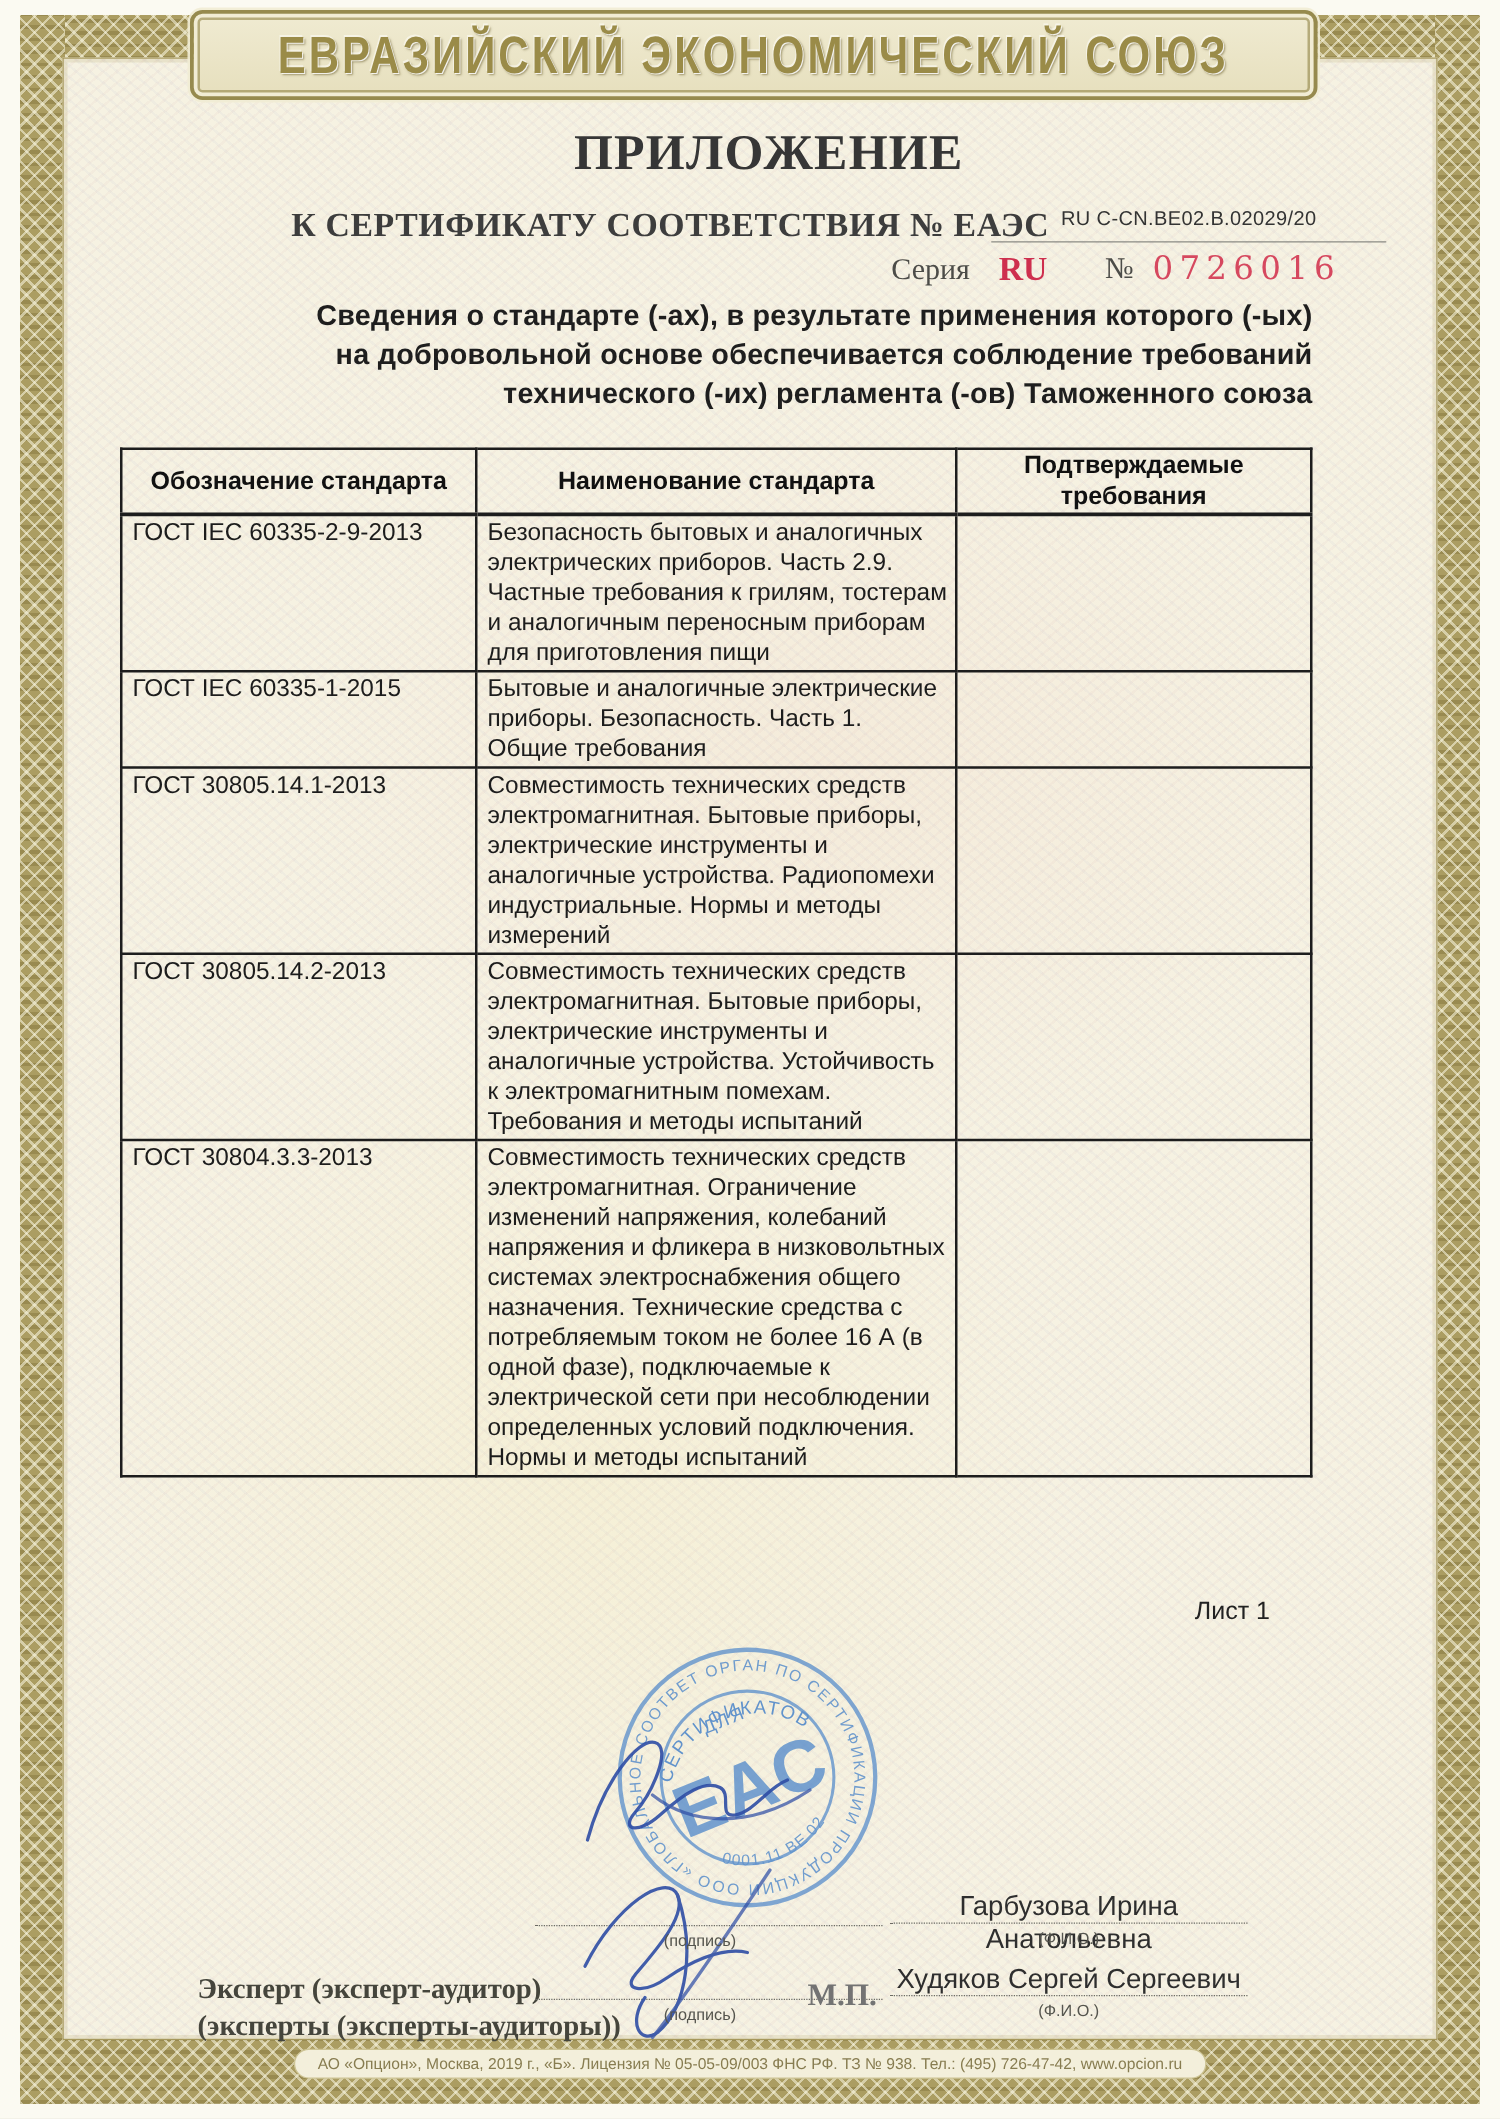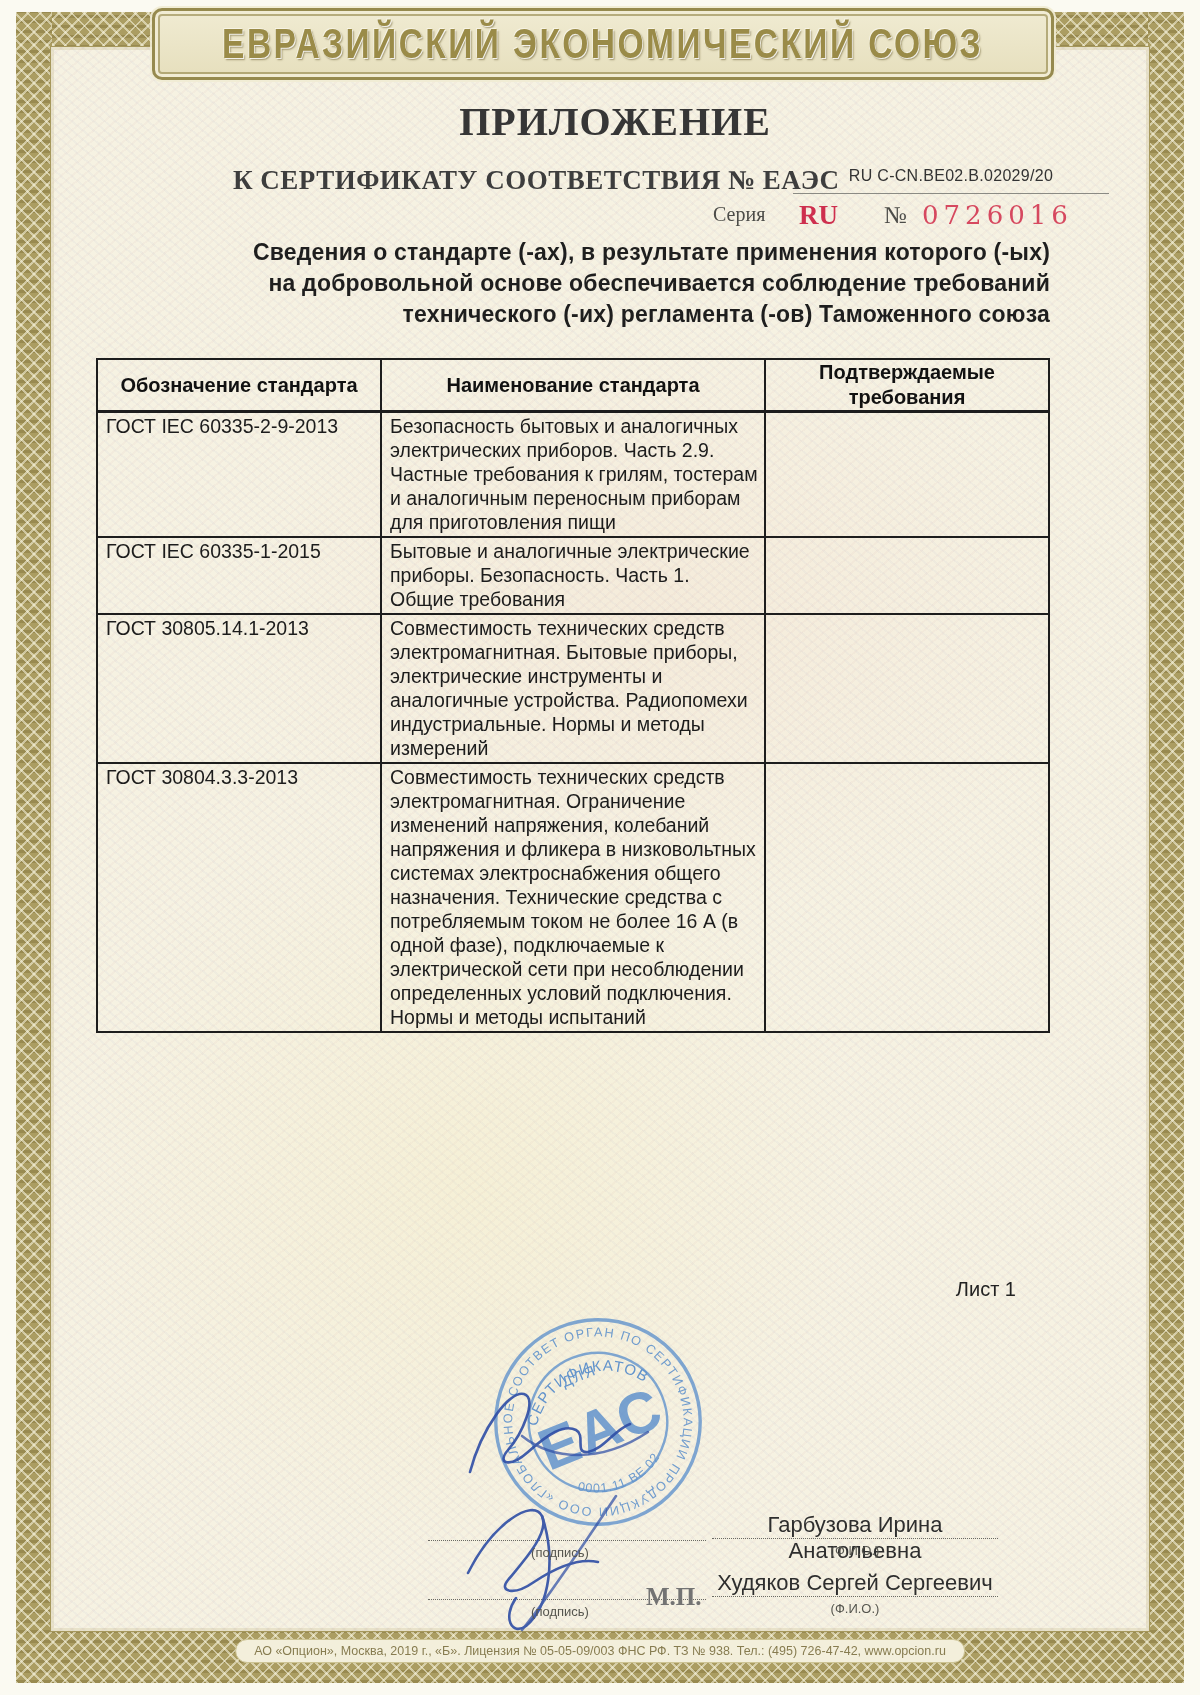--- a/index.html
+++ b/index.html
@@ -35,21 +35,21 @@
     color:#9a8b48;transform:scaleX(.8);
     text-shadow:1px 1px 0 rgba(255,255,255,.85), -1px -1px 0 rgba(255,255,255,.5), 2px 2px 2px rgba(100,88,40,.55);}
   
   .doc-title{position:absolute;left:30px;top:98px;width:1170px;text-align:center;
     font-family:"Liberation Serif",serif;font-weight:700;font-size:40px;letter-spacing:1px;color:#363636;}
   .cert-label{position:absolute;left:233px;top:165px;font-family:"Liberation Serif",serif;
     font-weight:700;font-size:27px;color:#3d3d3d;letter-spacing:.5px;white-space:nowrap;}
   .cert-number{position:absolute;left:793px;top:167px;width:316px;text-align:center;
     font-size:16px;color:#333;border-bottom:1.5px solid #8b8b84;padding-bottom:8px;letter-spacing:.3px;}
   .series-label{position:absolute;left:713px;top:203px;font-family:"Liberation Serif",serif;
-    font-size:20px;color:#4c4c48;}
+    font-size:24px;color:#4c4c48;}
   .series-value{position:absolute;left:799px;top:200px;font-family:"Liberation Serif",serif;
     font-weight:700;font-size:27px;color:#ce2f4e;}
   .number-sign{position:absolute;left:884px;top:202px;font-family:"Liberation Serif",serif;
     font-size:24px;color:#4c4c48;}
   .blank-number{position:absolute;left:922px;top:200px;font-family:"DejaVu Serif",serif;
     font-size:26px;letter-spacing:5px;color:#d6485f;}
   .intro{position:absolute;left:150px;top:237px;width:900px;text-align:right;
     font-weight:700;font-size:23px;line-height:31px;color:#1e1e1e;letter-spacing:.2px;}
   
   table.standards{position:absolute;left:64px;top:358px;width:952px;border-collapse:collapse;
@@ -141,20 +141,25 @@
           <td></td>
         </tr>
         <tr>
           <td>ГОСТ IEC 60335-1-2015</td>
           <td>Бытовые и аналогичные электрические приборы. Безопасность. Часть 1. Общие требования</td>
           <td></td>
         </tr>
         <tr>
           <td>ГОСТ 30805.14.1-2013</td>
           <td>Совместимость технических средств электромагнитная. Бытовые приборы, электрические инструменты и аналогичные устройства. Радиопомехи индустриальные. Нормы и методы измерений</td>
+          <td></td>
+        </tr>
+        <tr>
+          <td>ГОСТ 30805.14.2-2013</td>
+          <td>Совместимость технических средств электромагнитная. Бытовые приборы, электрические инструменты и аналогичные устройства. Устойчивость к электромагнитным помехам. Требования и методы испытаний</td>
           <td></td>
         </tr>
         <tr>
           <td>ГОСТ 30804.3.3-2013</td>
           <td>Совместимость технических средств электромагнитная. Ограничение изменений напряжения, колебаний напряжения и фликера в низковольтных системах электроснабжения общего назначения. Технические средства с потребляемым током не более 16 А (в одной фазе), подключаемые к электрической сети при несоблюдении определенных условий подключения. Нормы и методы испытаний</td>
           <td></td>
         </tr>
       </tbody>
   </table>
 
@@ -190,20 +195,21 @@
     </g>
   </svg>
   <svg class="sig sig-expert" width="230" height="160" viewBox="0 0 230 160">
     <g fill="none" stroke="#2e4da5" stroke-width="2.6" stroke-linecap="round" opacity=".9">
       <path d="M30,95 C55,45 95,20 104,38 C112,55 84,85 70,102 C60,114 76,118 96,104 C120,88 142,80 160,84"></path>
       <path d="M104,38 C118,80 112,128 88,148 C74,158 64,140 78,120"></path>
       <path d="M178,18 C150,60 110,120 84,152" opacity=".8"></path>
     </g>
   </svg>
 
+  <div class="role role-expert">Эксперт (эксперт-аудитор) (эксперты (эксперты-аудиторы))</div>
 
   <div class="dotline sign-line-1"></div>
   <div class="dotline sign-line-2"></div>
   <div class="dotline name-line-1"></div>
   <div class="dotline name-line-2"></div>
 
   <div class="caption cap-sign-1">(подпись)</div>
   <div class="caption cap-sign-2">(подпись)</div>
   <div class="caption cap-fio-1">(Ф.И.О.)</div>
   <div class="caption cap-fio-2">(Ф.И.О.)</div>

